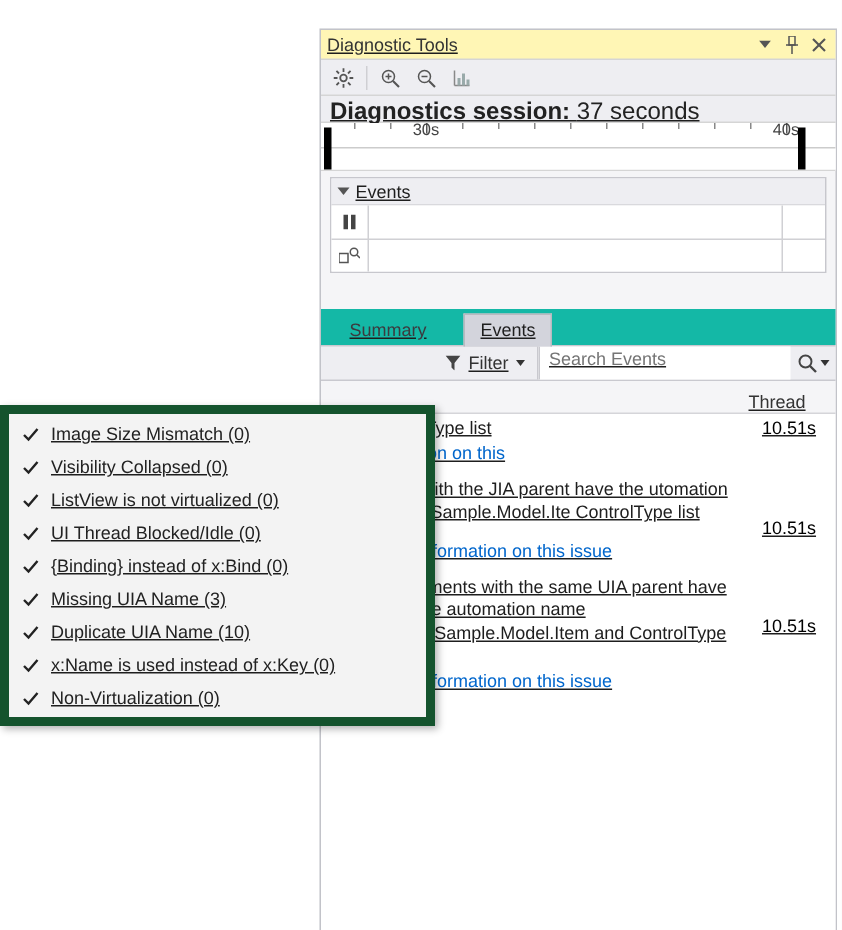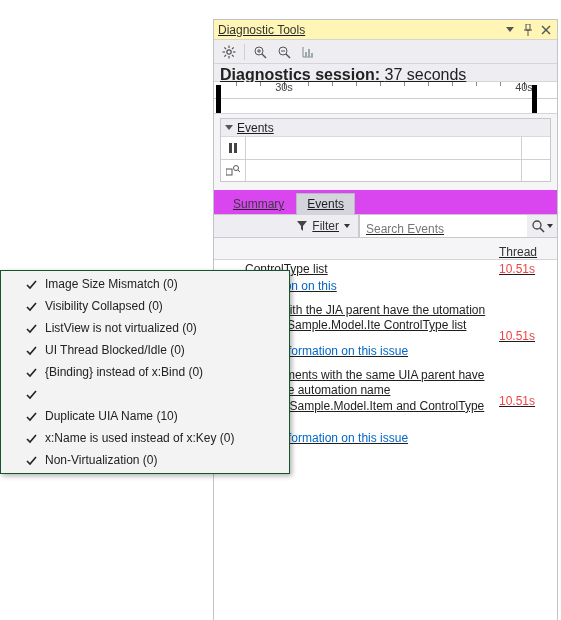--- a/index.html
+++ b/index.html
@@ -31,56 +31,56 @@
   .events-hdr { display:flex; align-items:center; height:18px; font-size:12px; padding:0 2px; background:#eeeef2; border-bottom:1px solid #d9d9dd;}
   .tri { display:inline-block; width:0;height:0;border-left:4px solid transparent;border-right:4px solid transparent;border-top:5px solid #555;margin-right:4px;margin-left:2px;}
   .events-grid { position:relative; height:44px; background:#fff;}
   .events-grid .row-icon{position:absolute;left:4px;width:16px;height:16px;display:flex;align-items:center;justify-content:center;color:#555;}
   .events-grid svg{display:block;}
   .events-grid .g-line{position:absolute;background:#d0d0d4;}
   .events-grid .v{width:1px;top:0;bottom:0;}
   .events-grid .h{height:1px;left:0;right:0;}
 
   
-  .tab-strip { display:flex; align-items:flex-end; height:24px; padding-left:8px; gap:1px; background:#d946ef; margin-top:2px;}
+  .tab-strip { display:flex; align-items:flex-end; height:24px; padding-left:8px; gap:14px; background:#14b8a6; margin-top:18px;}
   .tab { padding:3px 10px 4px; font-size:12px; color:#3b3b3f; border:1px solid transparent; border-bottom:none; background:transparent; position:relative; top:1px;}
   .tab.active { background:#d3d4dc; border-color:#b8bac0; color:#1e1e1e; font-weight:400;}
 
   .filter-row { display:flex; align-items:stretch; height:24px; border-top:1px solid #c9c9cf; border-bottom:1px solid #c9c9cf; background:#eeeef2; }
   .filter-btn { display:flex; align-items:center; gap:5px; padding:0 8px; border-right:1px solid #c9c9cf; color:#333; }
   .filter-btn .funnel { width:10px;height:10px; }
   .filter-btn .caret { width:0;height:0;border-left:3px solid transparent;border-right:3px solid transparent;border-top:4px solid #333; }
-  .search-box { flex:1; display:flex; align-items:flex-end; padding:0 4px; color:#666; background:#fff; border-left:1px solid #c9c9cf;}
+  .search-box { flex:1; display:flex; align-items:flex-start; padding:0 4px; color:#666; background:#fff; border-left:1px solid #c9c9cf;}
   .search-box input{ flex:1; border:none; outline:none; font-size:12px; color:#555; background:transparent;}
   .search-actions{ display:flex; align-items:center; gap:2px; padding:0 4px;}
   .search-actions .mag{ width:14px;height:14px;}
   .search-actions .caret{ width:0;height:0;border-left:3px solid transparent;border-right:3px solid transparent;border-top:4px solid #333;}
 
   .grid-header { display:flex; align-items:flex-end; height:22px; background:#f5f5f7; border-bottom:1px solid #d5d5d9; font-size:12px; color:#333;}
   .grid-header .spacer{ flex:1;}
   .grid-header .col-thread{ width:62px; padding:0 4px;}
   .grid-header .col-time{ width:54px; padding:0 4px;}
 
   .event-area{ flex:1; overflow:hidden; background:#fff; display:flex; flex-direction:column; padding-bottom:6px;}
   .event-item{ display:flex; align-items:flex-start; gap:4px; padding:2px 4px 0 18px;}
   .event-item .diamond{ width:9px;height:9px; transform:rotate(45deg); background:#b9b9bf; flex:0 0 auto; margin-top:5px;}
   .event-item .ev-text{ flex:1; font-size:12px; color:#1e1e1e; line-height:1.3; }
-  .event-item .ev-time{ width:54px; font-size:12px; color:#ef4444; flex:0 0 auto; margin-top:26px;}
+  .event-item .ev-time{ width:54px; font-size:12px; color:#000000; flex:0 0 auto; margin-top:26px;text-align:center;}
   .link{ color:#0066cc; cursor:pointer; display:block; margin:1px 0 8px 34px; font-size:12px;}
 
   
   .popup { position:absolute; border:1px solid #9a9a9e; background:#f2f2f2; box-shadow:2px 2px 5px rgba(0,0,0,.35); font-size:12px; }
   .popup-row{ display:flex; align-items:center; height:22px; padding:0 8px 0 6px; gap:6px; color:#333; }
   .popup-row .ico-strip{width:20px;height:22px;margin:-0px -0px -0px -6px;background:#e8e8ea;border-right:1px solid #d3d3d7;}
   .popup-row.hl{ background:#fff3c2; border:1px solid #e5c860; margin:-1px;}
   .popup-row.disabled{color:#9a9a9e;}
   .popup-row .sub-caret{ margin-left:auto; width:0;height:0;border-top:4px solid transparent;border-bottom:4px solid transparent;border-left:5px solid #555;}
 
   
-  .checklist { position:absolute; left:0; top:270px; width:290px; border:1px solid #14532d; background:#f3f3f3; box-shadow:2px 2px 5px rgba(0,0,0,.3); padding:2px 16px;}
+  .checklist { position:absolute; left:0; top:270px; width:290px; border:6px solid #14532d; background:#f3f3f3; box-shadow:2px 2px 5px rgba(0,0,0,.3); padding:2px 0;text-decoration:underline;}
   .checklist .row{ display:flex; align-items:center; height:22px; padding:0 8px; gap:8px; font-size:12px; color:#222;}
   .checklist .ck{ width:12px; height:12px; display:flex; align-items:center; justify-content:center; color:#2c2c2c;}
   .checklist .ck svg{display:block;}
 
 </style>
 </head>
 <body>
 
 <div class="stage">
 
@@ -303,20 +303,21 @@
           </svg>
         </span>
         <span>{Binding} instead of x:Bind (0)</span>
       </div>
     <div class="row">
         <span class="ck">
           <svg width="11" height="11" viewBox="0 0 11 11">
             <polyline points="1,6 4,9 10,2" fill="none" stroke="#222" stroke-width="1.6"></polyline>
           </svg>
         </span>
+        <span>Missing UIA Name (3)</span>
       </div>
     <div class="row">
         <span class="ck">
           <svg width="11" height="11" viewBox="0 0 11 11">
             <polyline points="1,6 4,9 10,2" fill="none" stroke="#222" stroke-width="1.6"></polyline>
           </svg>
         </span>
         <span>Duplicate UIA Name (10)</span>
       </div>
     <div class="row">

